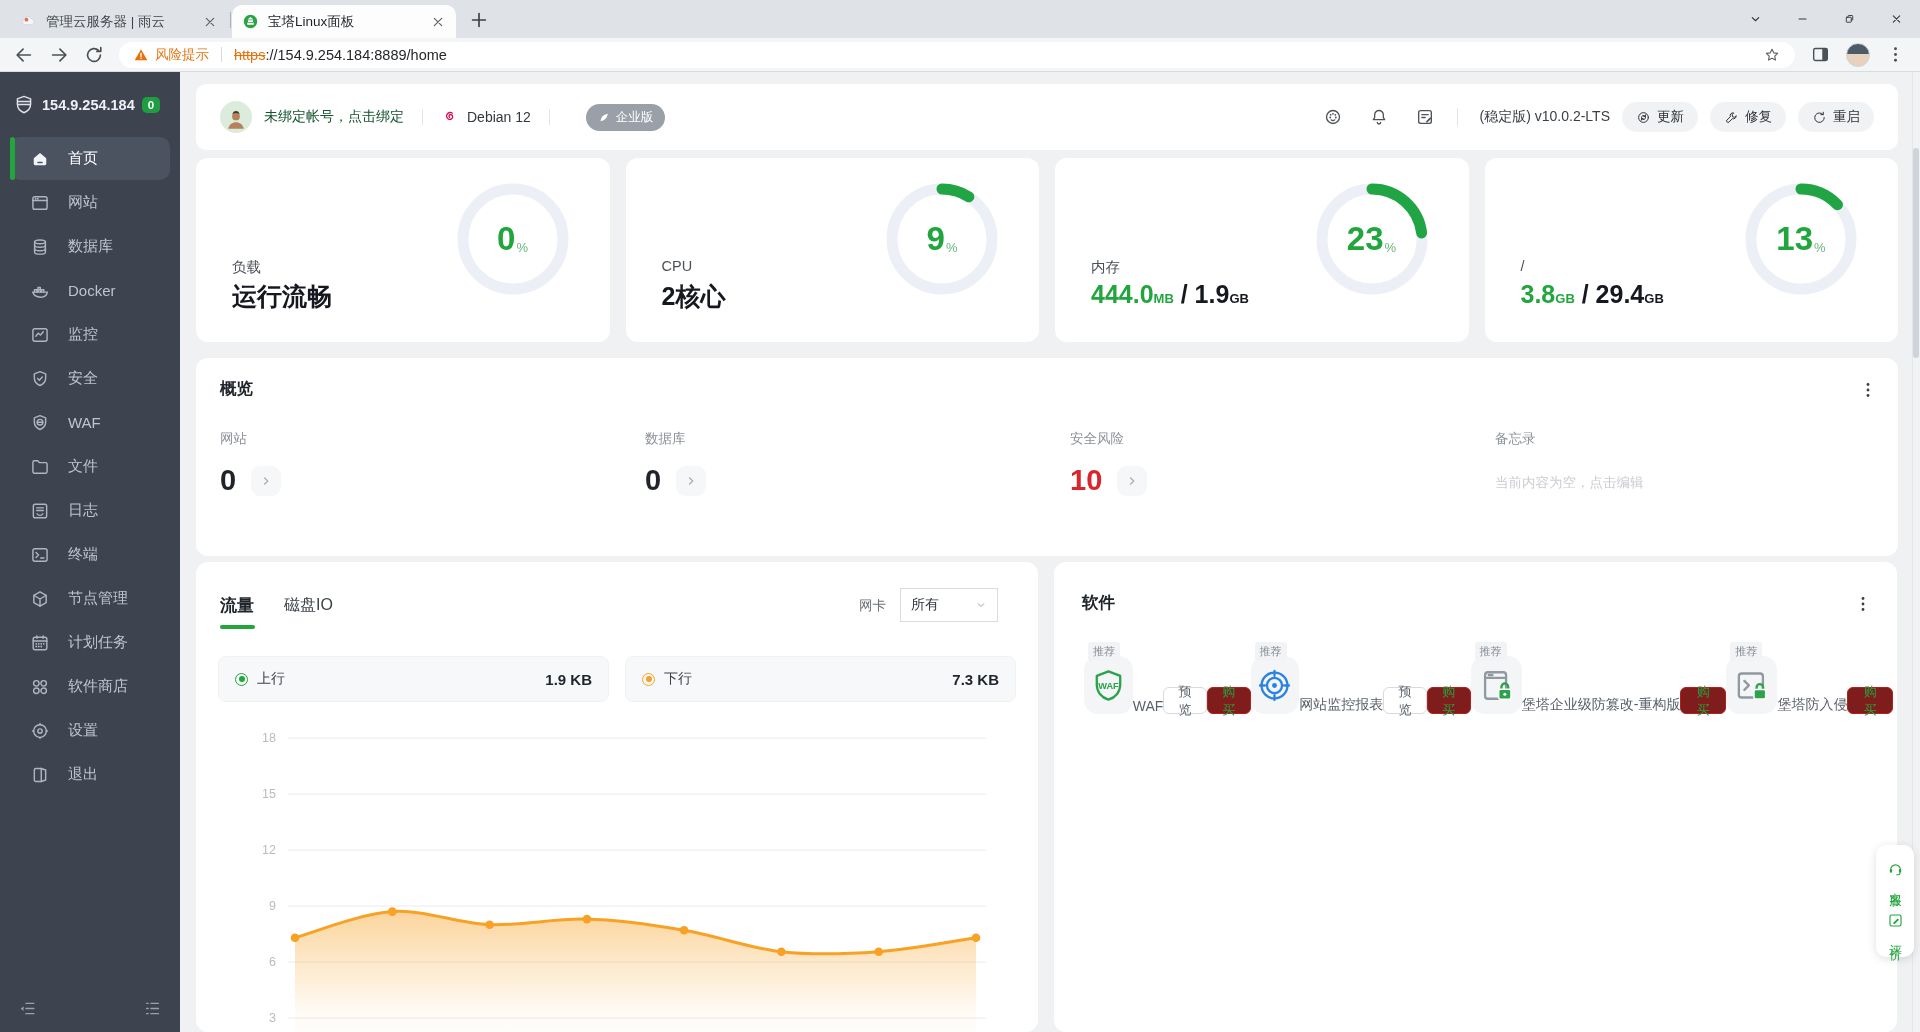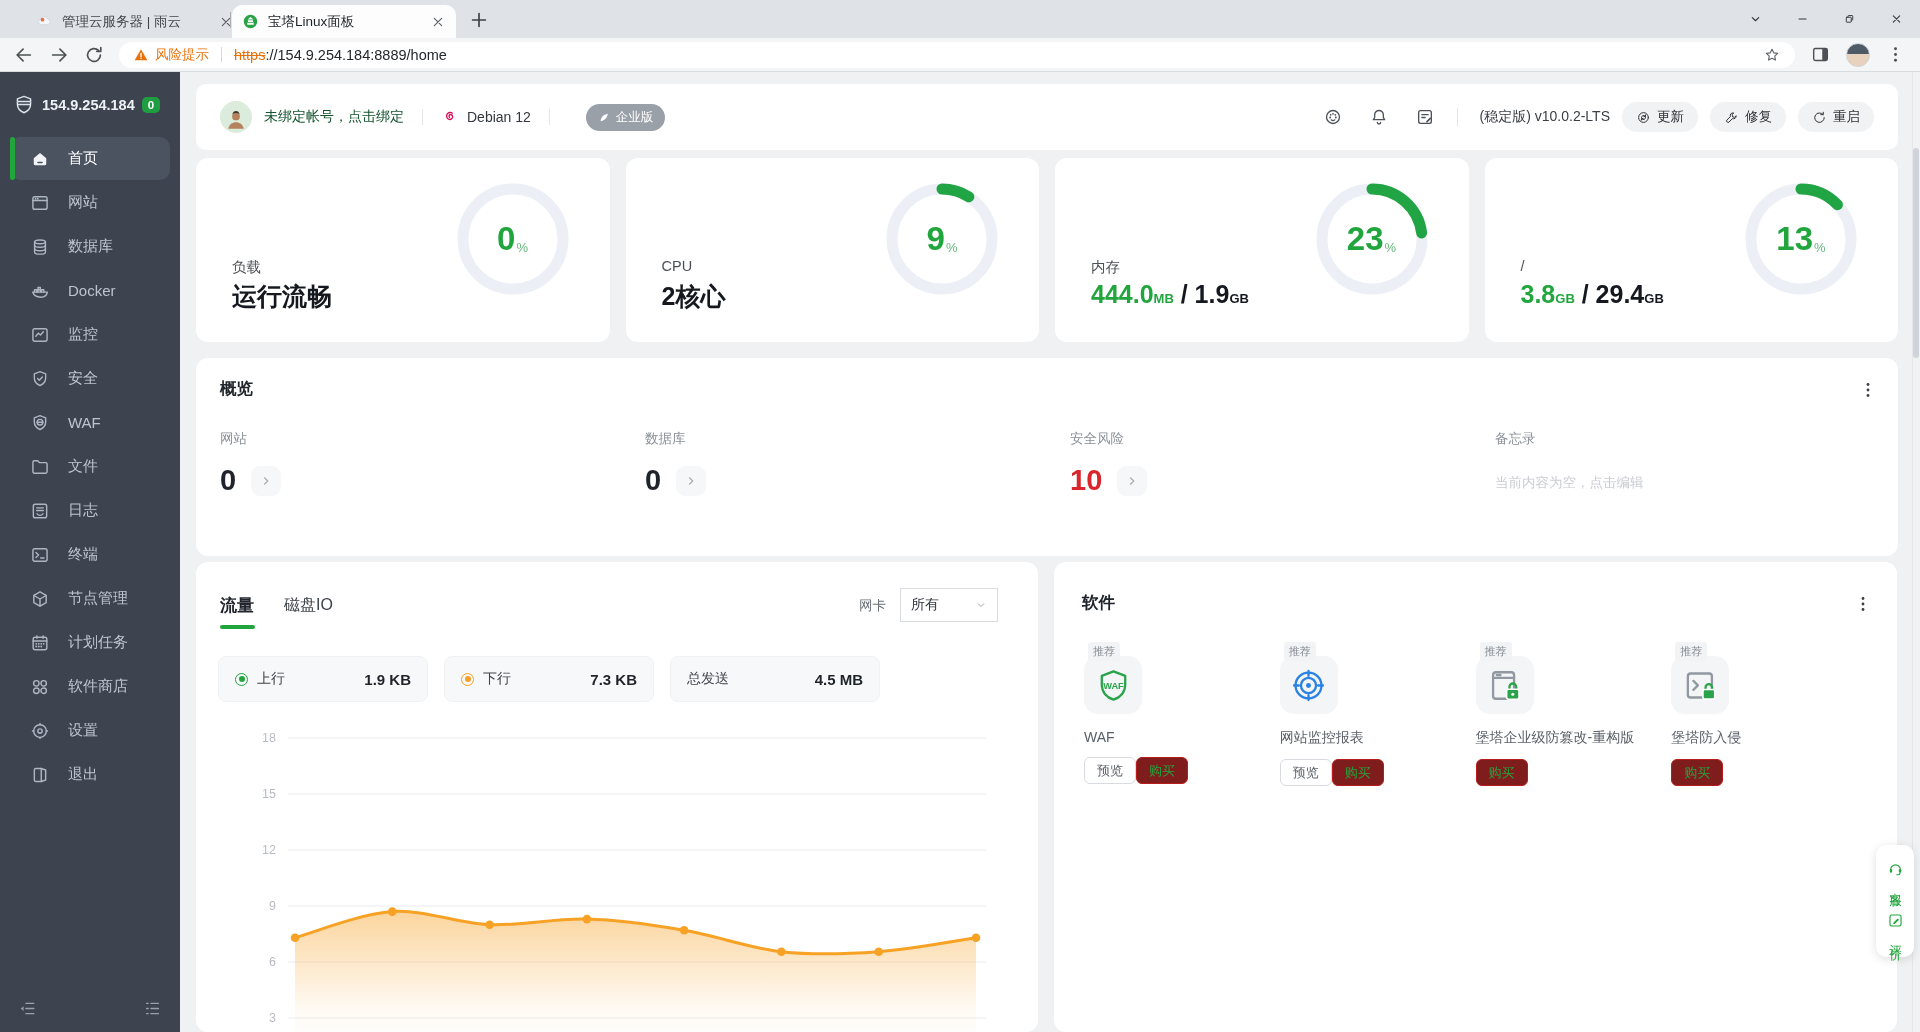--- a/index.html
+++ b/index.html
@@ -4,21 +4,21 @@
 <style>
   *{margin:0;padding:0;box-sizing:border-box}
   html,body{width:1920px;height:1032px;overflow:hidden}
   body{font-family:"Liberation Sans","DejaVu Sans",sans-serif;background:#2b2e33}
   .screen{position:relative;width:1920px;height:1032px;overflow:hidden;background:#eff1f3}
   .ic svg,[data-icon] svg{width:100%;height:100%;display:block}
 
   
   .tabstrip{position:absolute;left:0;top:0;width:100%;height:38px;background:#dfe2e6}
   .tab{position:absolute;top:5px;height:33px;display:flex;align-items:center;padding:0 10px;font-size:13.5px;color:#41464c;border-radius:10px 10px 0 0;cursor:default}
-  .tab1{left:26px;width:218px}
+  .tab1{left:10px;width:218px}
   .tab2{left:232px;width:224px;background:#fdfdfe;color:#1c2126}
   .fav{width:17px;height:17px;margin-right:9px;flex:0 0 auto}
   .tab-title{flex:1;overflow:hidden;white-space:nowrap}
   .tab-x{width:16px;height:16px;color:#5f6368;flex:0 0 auto}
   .tab-sep{position:absolute;left:230px;top:12px;width:1px;height:16px;background:#aab0b6}
   .newtab{position:absolute;left:468px;top:9px;width:22px;height:22px;color:#3c4043}
   .win-controls{position:absolute;right:0;top:0;height:38px;display:flex}
   .win-btn{width:47px;height:38px;padding:12px 16px;color:#33383d}
 
   .toolbar{position:absolute;left:0;top:38px;width:100%;height:34px;background:#f3f5f6;border-bottom:1px solid #d9dcdf;display:flex;align-items:center}
@@ -93,32 +93,32 @@
 
   .traffic-card{position:absolute;left:16px;top:490px;width:842px;height:470px;overflow:hidden}
   .chart{position:absolute;left:0;top:0;width:842px;height:470px;pointer-events:none}
   .tt-tab{position:absolute;top:32px;font-size:17px;cursor:pointer}
   .tt-tab.t0{left:24px;font-weight:bold;color:#20252c}
   .tt-tab.t1{left:88px;color:#3c424a;font-size:16px;top:33px}
   .tt-underline{position:absolute;left:24px;top:63px;width:35px;height:4px;border-radius:2px;background:#22a53c}
   .nic-label{position:absolute;right:152px;top:35px;font-size:13.5px;color:#6b7077}
   .nic-select{position:absolute;right:40px;top:26px;width:98px;height:34px;border:1px solid #d9dde2;border-radius:0;background:#fff;display:flex;align-items:center;justify-content:space-between;padding:0 10px;font-size:14px;color:#33383f;cursor:pointer}
   .nic-chev{width:12px;height:12px;color:#9aa1a8}
-  .pills{position:absolute;left:22px;top:94px;width:662px;display:flex;gap:16px}
+  .pills{position:absolute;left:22px;top:94px;width:798px;display:flex;gap:16px}
   .pill{flex:1;height:46px;background:#f7f8fa;border:1px solid #f0f1f3;border-radius:8px;display:flex;align-items:center;padding:0 16px}
   .pill-dot{width:13px;height:13px;border-radius:50%;border:1.5px solid var(--c);position:relative;margin-right:9px;flex:0 0 auto}
   .pill-dot::after{content:"";position:absolute;inset:2.5px;border-radius:50%;background:var(--c)}
   .pill-label{font-size:14px;color:#3f444b}
   .pill-val{margin-left:auto;font-size:15px;font-weight:bold;color:#1f242b}
 
   .sw-card{position:absolute;left:874px;top:490px;width:843px;height:470px;overflow:hidden}
   .sw-title{position:absolute;left:28px;top:30px;font-size:16.5px;font-weight:bold;color:#20252c}
   .sw-kebab{right:24px;top:32px}
   .sw-items{position:absolute;left:30px;right:30px;top:62px;display:flex}
-  .sw-item{flex:1;position:relative;display:flex;flex-direction:column;align-items:flex-start}
+  .sw-item{flex:1;position:relative;display:flex;flex-direction:row;align-items:flex-end}
   .sw-tag{position:absolute;left:4px;top:18px;font-size:11px;color:#858b94;background:#f2f3f5;border-radius:3px;padding:2px 5px}
   .sw-iconbox{margin-top:32px;width:58px;height:58px;border-radius:14px;background:#f4f5f7;display:flex;align-items:center;justify-content:center;cursor:pointer}
   .sw-iconbox svg{width:37px;height:37px}
   .sw-name{margin-top:15px;font-size:14px;color:#5a6068;white-space:nowrap}
   .sw-btns{margin-top:12px;display:flex;gap:0}
   .sw-btn{height:27px;padding:0 12px;border-radius:6px;font-size:13px;font-family:inherit;display:flex;align-items:center;cursor:pointer}
   .btn-preview{background:#fff;border:1px solid #d7dbdf;color:#5f656d}
   .btn-buy{background:#7f1d1d;border:1px solid #b91c1c;color:#21a53d}
 
   .float-panel{position:absolute;right:6px;top:845px;width:38px;background:#fff;border-radius:10px;box-shadow:0 2px 10px rgba(0,0,0,.13);padding:15px 0;display:flex;flex-direction:column;align-items:center;gap:22px;z-index:5}
@@ -616,25 +616,20 @@
           <div class="pill">
      <span class="pill-dot" style="--c:#21a53d"></span>
      <span class="pill-label">上行</span>
      <span class="pill-val">1.9 KB</span>
    </div>
           <div class="pill">
      <span class="pill-dot" style="--c:#f7a125"></span>
      <span class="pill-label">下行</span>
      <span class="pill-val">7.3 KB</span>
    </div>
-          <div class="pill">
-
-     <span class="pill-label">总发送</span>
-     <span class="pill-val">4.5 MB</span>
-   </div>
         </div>
     </div>
 
     <div class="sw-card card">
       <div class="sw-title">软件</div>
       <span class="kebab sw-kebab" data-icon="kebab">
           <svg viewBox="0 0 24 24" fill="none" stroke="currentColor" stroke-width="1.7" stroke-linecap="round" stroke-linejoin="round">
             <circle cx="12" cy="5.4" r="1.7" fill="currentColor" stroke="none"></circle>
             <circle cx="12" cy="12" r="1.7" fill="currentColor" stroke="none"></circle>
             <circle cx="12" cy="18.6" r="1.7" fill="currentColor" stroke="none"></circle>

